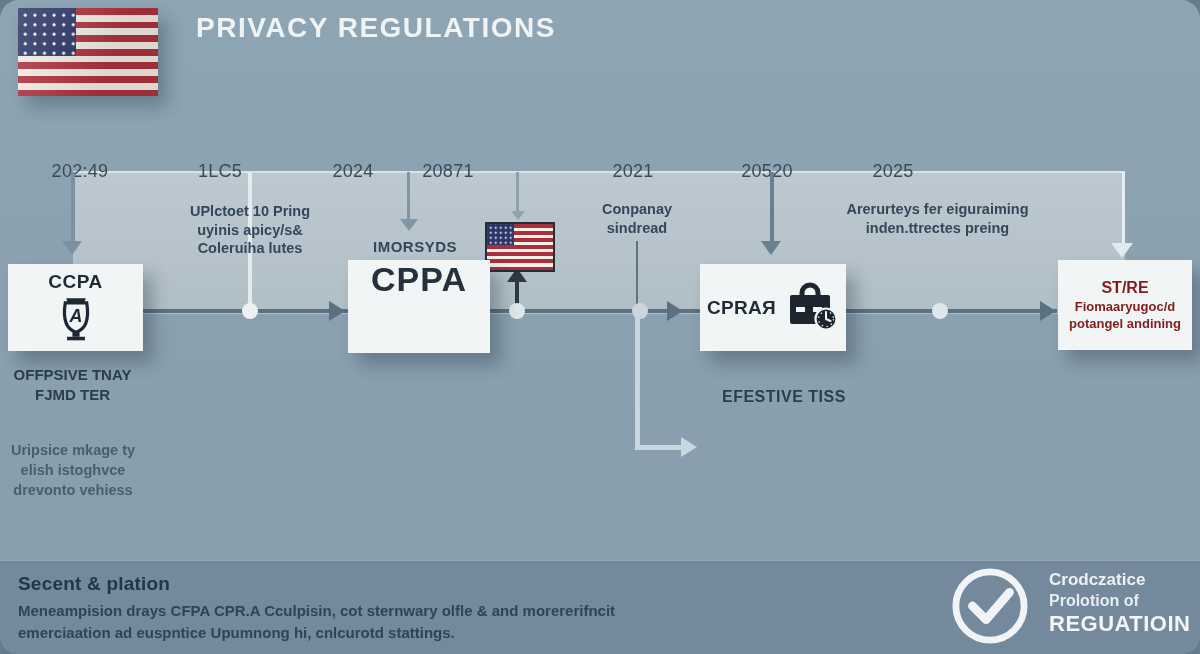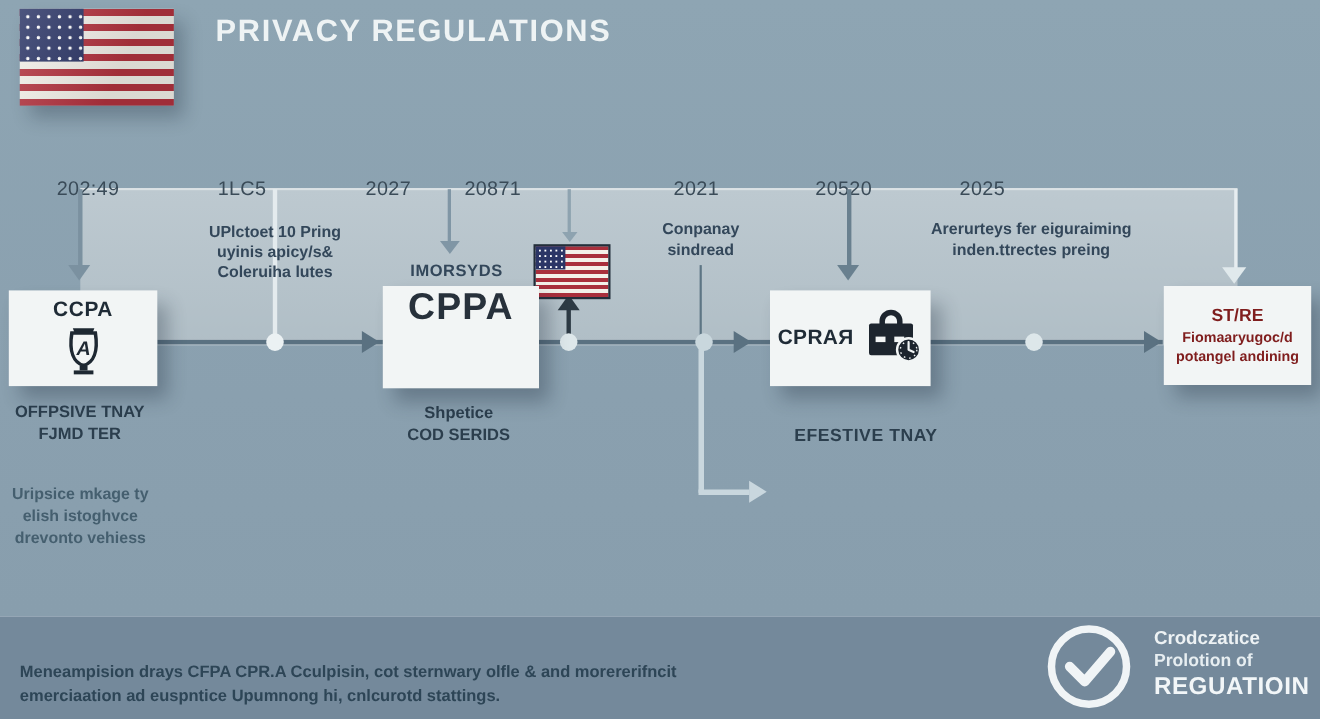--- a/index.html
+++ b/index.html
@@ -1,19 +1,20 @@
 <!DOCTYPE html>
 <html><head>
 <meta charset="utf-8">
 <style>
   html,body{margin:0;padding:0;background:#667c8c;}
   .stage{
     position:relative;width:1200px;height:654px;overflow:hidden;
     background:linear-gradient(180deg,#8ea5b3 0%,#8aa0af 55%,#879dac 100%);
     font-family:"Liberation Sans",sans-serif;
+    border-radius:19px;
   }
   .abs{position:absolute;}
   .pre{white-space:pre-line;}
 
   
   .flag-lg{left:18px;top:8px;width:140px;height:88px;z-index:4;
     background:repeating-linear-gradient(180deg,#b2323e 0 6.8px,#f3f0e9 6.8px 13.6px);
     box-shadow:9px 11px 16px rgba(18,34,48,.28);}
   .flag-lg::after{content:"";position:absolute;inset:0;
     background:linear-gradient(115deg,rgba(255,255,255,.16),rgba(0,0,0,.10) 65%);}
@@ -111,21 +112,21 @@
 
   <div class="abs flag-lg">
     <div class="abs canton-lg"></div>
   </div>
   <div class="abs title">PRIVACY REGULATIONS</div>
 
   <div class="abs band"></div>
 
   <span class="yr y0">202:49</span>
   <span class="yr y1">1LC5</span>
-  <span class="yr y2">2027</span>
+  <span class="yr y2">2024</span>
   <span class="yr y3">20871</span>
   <span class="yr y4">2021</span>
   <span class="yr y5">20520</span>
   <span class="yr y6">2025</span>
 
   <div class="abs mainline"></div>
   <div class="tri tri-r tr1"></div>
   <div class="tri tri-r tr2"></div>
   <div class="tri tri-r tr3"></div>
   <div class="dot d1"></div>
@@ -191,34 +192,33 @@
     <div class="l1">ST/RE</div>
     <div class="l2">Fiomaaryugoc/d</div>
     <div class="l3">potangel andining</div>
   </div>
 
   <div class="cap cap-ccpa pre">OFFPSIVE TNAY
 FJMD TER</div>
   <div class="note note-ccpa pre">Uripsice mkage ty
 elish istoghvce
 drevonto vehiess</div>
-  <div class="cap cap-cppa pre">Shpetice
-COD SERIDS</div>
-  <div class="cap cap-cpra">EFESTIVE TNAY</div>
+  <div class="cap cap-cpra">EFESTIVE TISS</div>
 
   <div class="ann ann-pring pre">UPlctoet 10 Pring
 uyinis apicy/s&amp;
 Coleruiha lutes</div>
   <div class="ann ann-imorsyds">IMORSYDS</div>
   <div class="ann ann-conpanay pre">Conpanay
 sindread</div>
   <div class="ann ann-arer pre">Arerurteys fer eiguraiming
 inden.ttrectes preing</div>
 
   <div class="abs footer"></div>
+  <div class="abs f-head" style="z-index:6">Secent &amp; plation</div>
   <div class="abs f-body pre" style="z-index:6">Meneampision drays CFPA CPR.A Cculpisin, cot sternwary olfle &amp; and morererifncit
 emerciaation ad euspntice Upumnong hi, cnlcurotd stattings.</div>
 
   <span class="abs badge-circle" style="z-index:6">
     <svg viewBox="0 0 80 80" width="78" height="78">
       <circle cx="40" cy="40" r="35" fill="none" stroke="#f0f4f6" stroke-width="7"></circle>
       <path d="M22 40 L36 54 L60 26" fill="none" stroke="#f0f4f6" stroke-width="9" stroke-linecap="round" stroke-linejoin="round"></path>
     </svg>
   </span>
   <div class="abs b1" style="z-index:6">Crodczatice</div>

